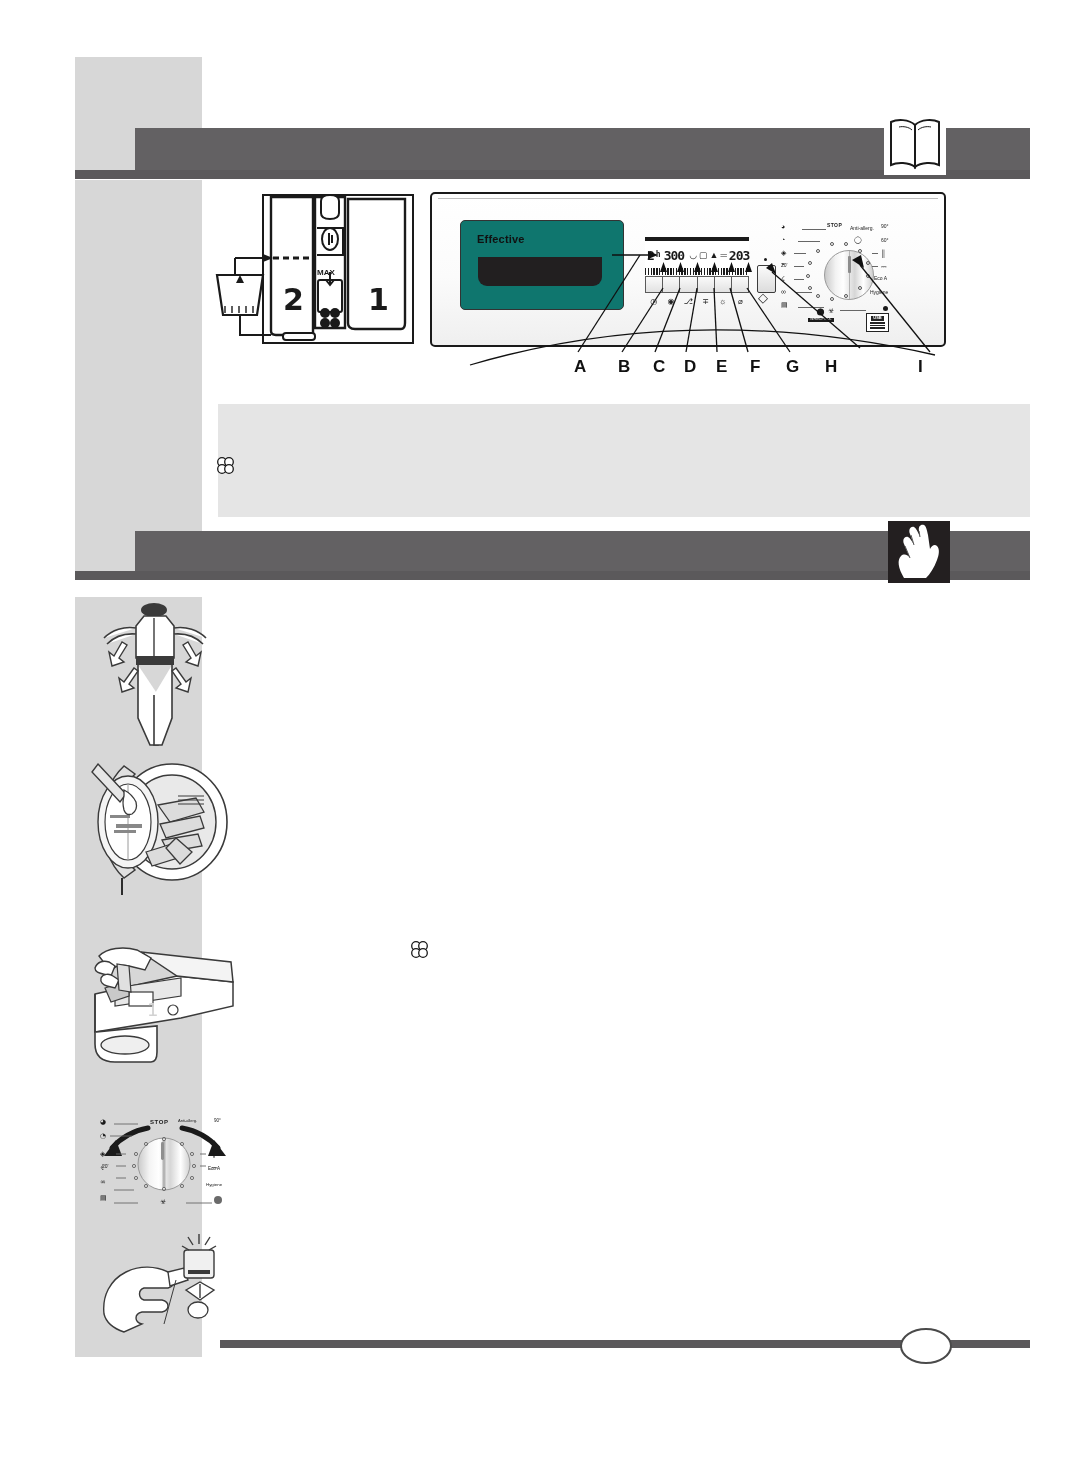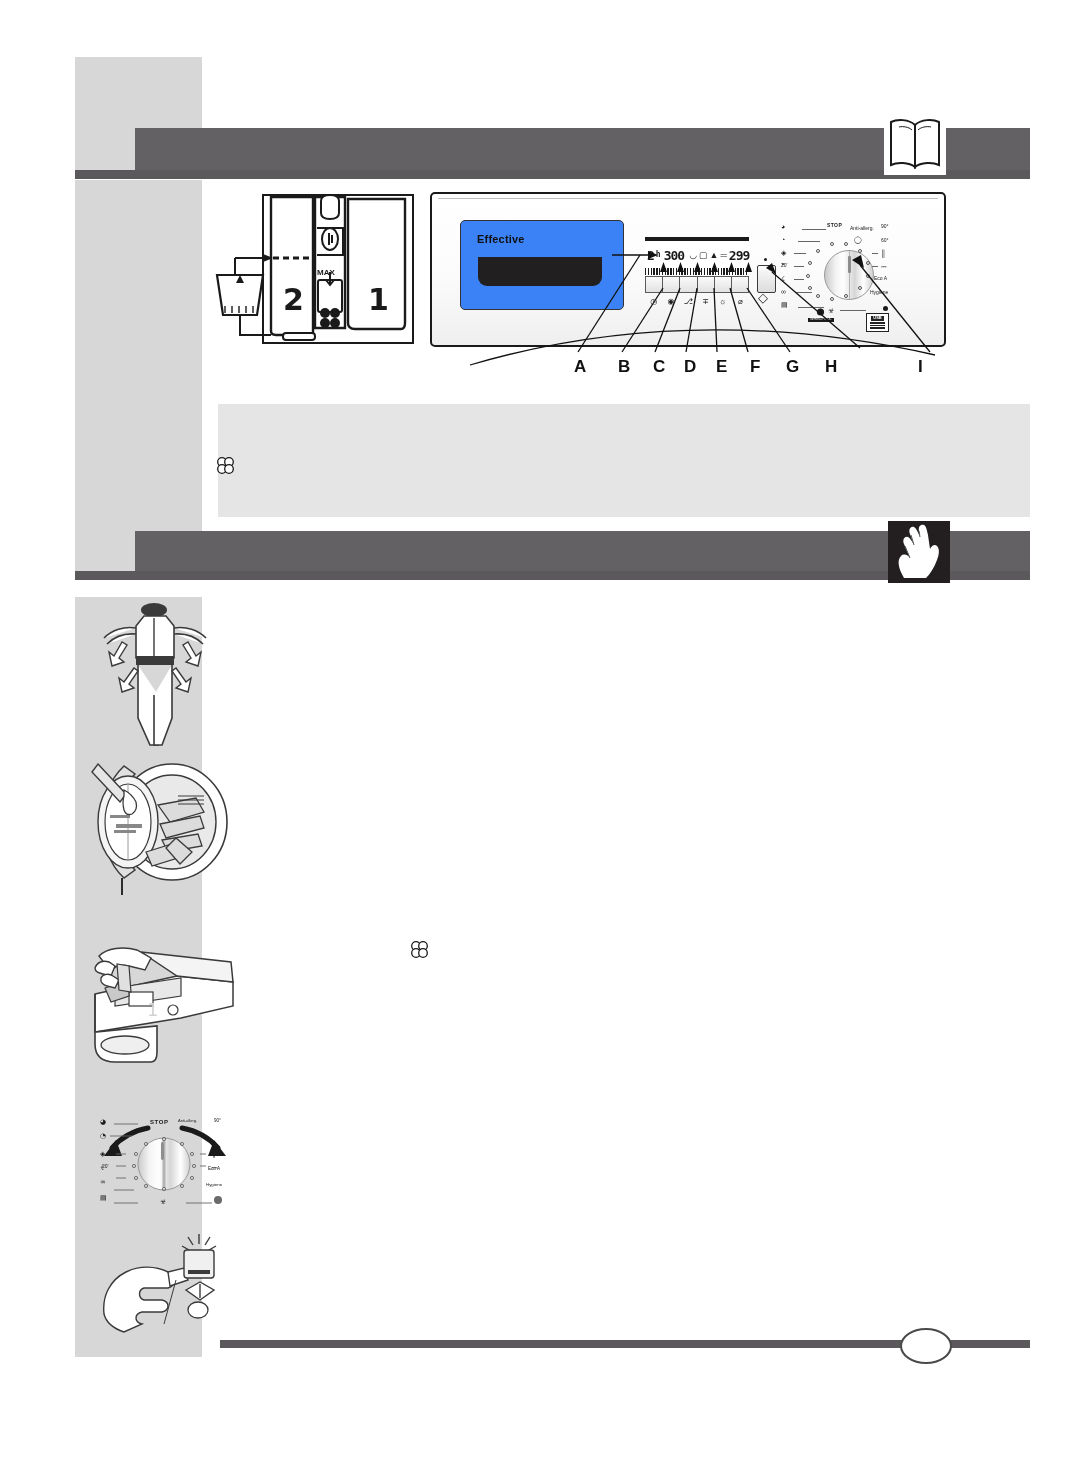--- a/index.html
+++ b/index.html
@@ -82,21 +82,21 @@
     border-top: 1px solid #bdbdbd;
   }
   .display-box {
     position: absolute;
     left: 30px;
     top: 28px;
     width: 162px;
     height: 88px;
     border: 1.6px solid #333;
     border-radius: 5px;
-    background: #3b82f6;
+    background: #0f766e;
   }
   .effective-label {
     position: absolute;
     left: 16px;
     top: 12px;
     font-size: 11px;
     font-weight: bold;
     color: #111;
     letter-spacing: .2px;
   }
@@ -332,21 +332,21 @@
     <div class="lcd">
       <div class="lcd-top"></div>
       <div class="lcd-row">
         <span class="seg">2</span>
         <span class="seg seg-sm">h</span>
         <span class="seg" style="margin-left:2px;">300</span>
         <span class="seg-ico" style="margin-left:3px;">◡</span>
         <span class="seg-ico">▢</span>
         <span class="seg-ico">▲</span>
         <span class="seg-ico">═</span>
-        <span class="seg" style="margin-left:auto;">299</span>
+        <span class="seg" style="margin-left:auto;">203</span>
       </div>
       <div class="lcd-bot"></div>
     </div>
 
     <div class="optbtns">
       <div class="optbtn"></div>
       <div class="optbtn"></div>
       <div class="optbtn"></div>
       <div class="optbtn"></div>
       <div class="optbtn"></div>

